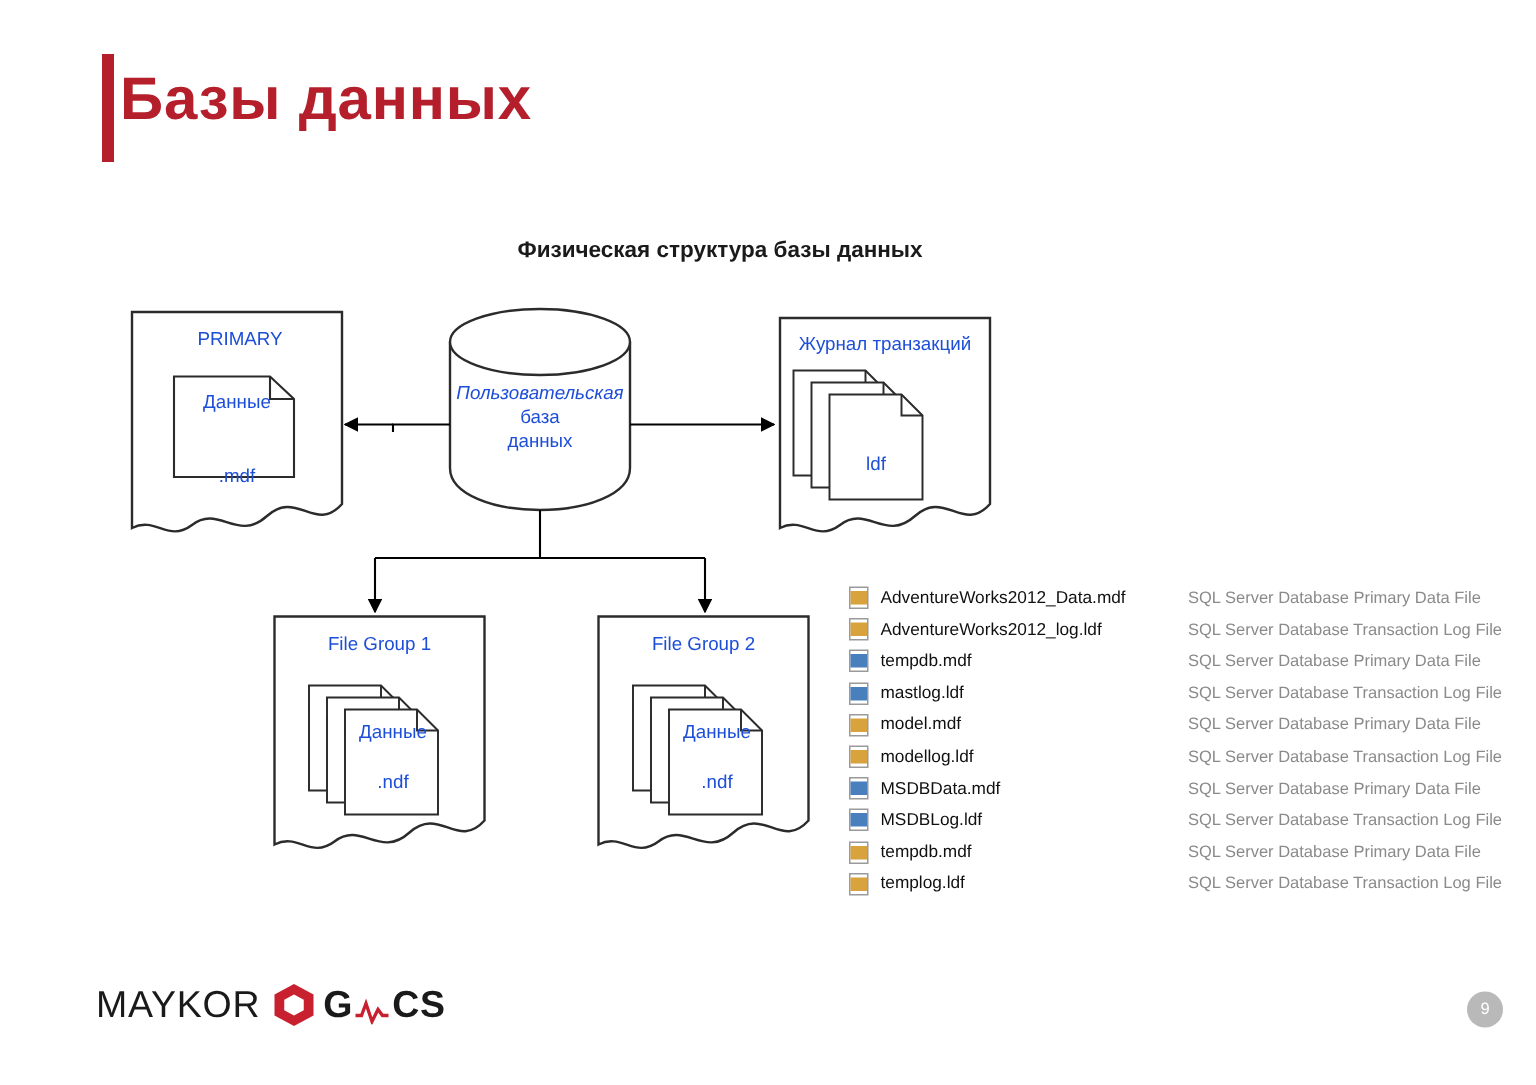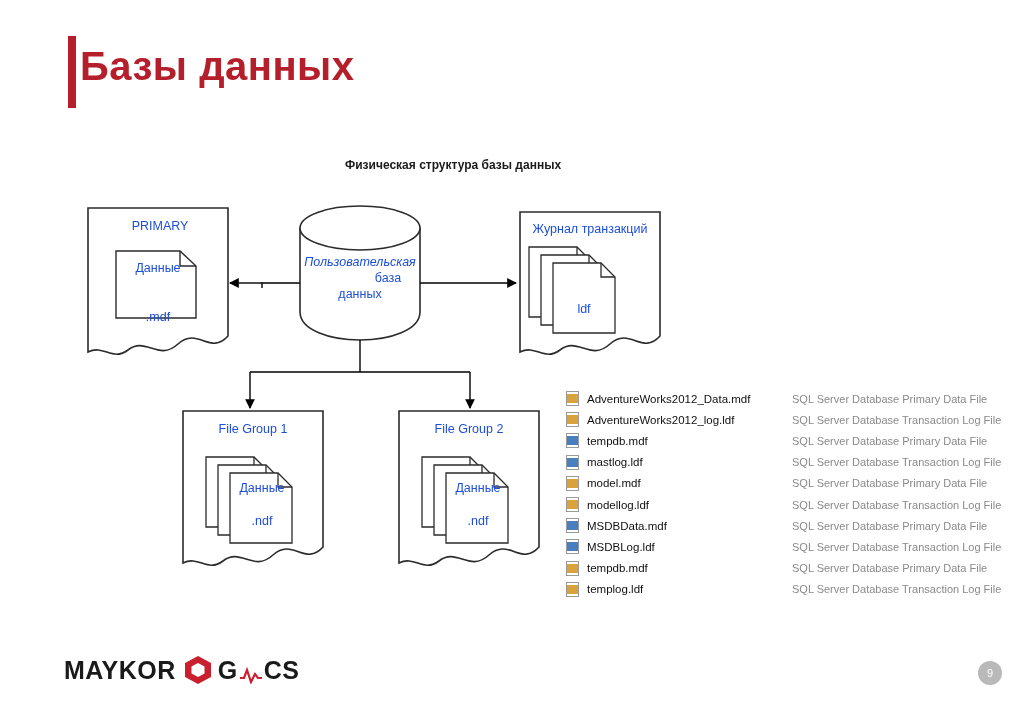--- a/index.html
+++ b/index.html
@@ -33,21 +33,21 @@
     color: #b51f2b;
     letter-spacing: 0.5px;
     white-space: nowrap;
   }
 
   
   #diagram-heading {
     position: absolute;
     left: 345px;
     top: 158px;
-    font-size: 12px;
+    font-size: 15px;
     font-weight: bold;
     color: #1a1a1a;
     white-space: nowrap;
   }
 
   
   #diagram-svg {
     position: absolute;
     left: 0;
     top: 0;
@@ -119,21 +119,21 @@
   #footer-logo {
     position: absolute;
     left: 64px;
     top: 655px;
     display: flex;
     align-items: center;
     height: 30px;
   }
   #logo-maykor {
     font-size: 25px;
-    font-weight: bold;
+    font-weight: normal;
     color: #1a1a1a;
     letter-spacing: 0.5px;
   }
   #logo-hex {
     width: 28px;
     height: 30px;
     margin: 0 6px 0 8px;
     position: relative;
   }
   #logo-gmcs {
@@ -247,21 +247,21 @@
     <path d="M 446 473 L 494 473 L 508 487 L 508 543 L 446 543 Z" fill="#ffffff" stroke="#2b2b2b" stroke-width="1.3"></path>
     <path d="M 494 473 L 494 487 L 508 487" fill="none" stroke="#2b2b2b" stroke-width="1.3"></path>
   </g>
 </svg>
 
 <div class="diag-label" style="left:120px; top:219px; width:80px;">PRIMARY</div>
 <div class="diag-label" style="left:121px; top:261px; width:74px;">Данные</div>
 <div class="diag-label" style="left:121px; top:294px; width:74px;margin-top:16px;">.mdf</div>
 
 <div class="diag-label" style="left:300px; top:255px; width:120px;font-style:italic;">Пользовательская</div>
-<div class="diag-label" style="left:300px; top:271px; width:120px;margin-left:28px;">база</div>
+<div class="diag-label" style="left:300px; top:271px; width:120px;">база</div>
 <div class="diag-label" style="left:300px; top:287px; width:120px;">данных</div>
 
 <div class="diag-label" style="left:518px; top:222px; width:144px;">Журнал транзакций</div>
 <div class="diag-label" style="left:556px; top:302px; width:56px;">ldf</div>
 
 <div class="diag-label" style="left:186px; top:422px; width:134px;">File Group 1</div>
 <div class="diag-label" style="left:228px; top:481px; width:68px;">Данные</div>
 <div class="diag-label" style="left:228px; top:514px; width:68px;">.ndf</div>
 
 <div class="diag-label" style="left:402px; top:422px; width:134px;">File Group 2</div>

